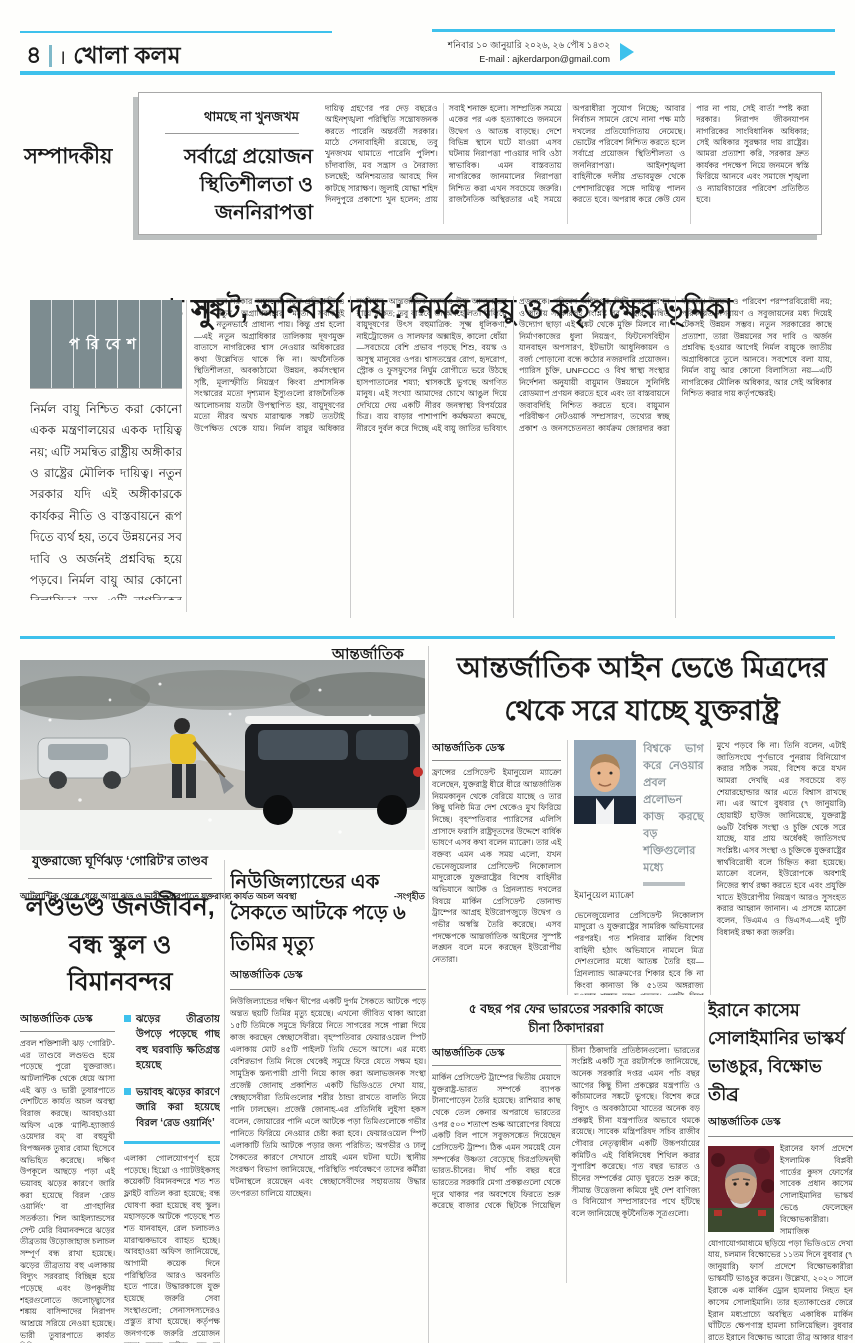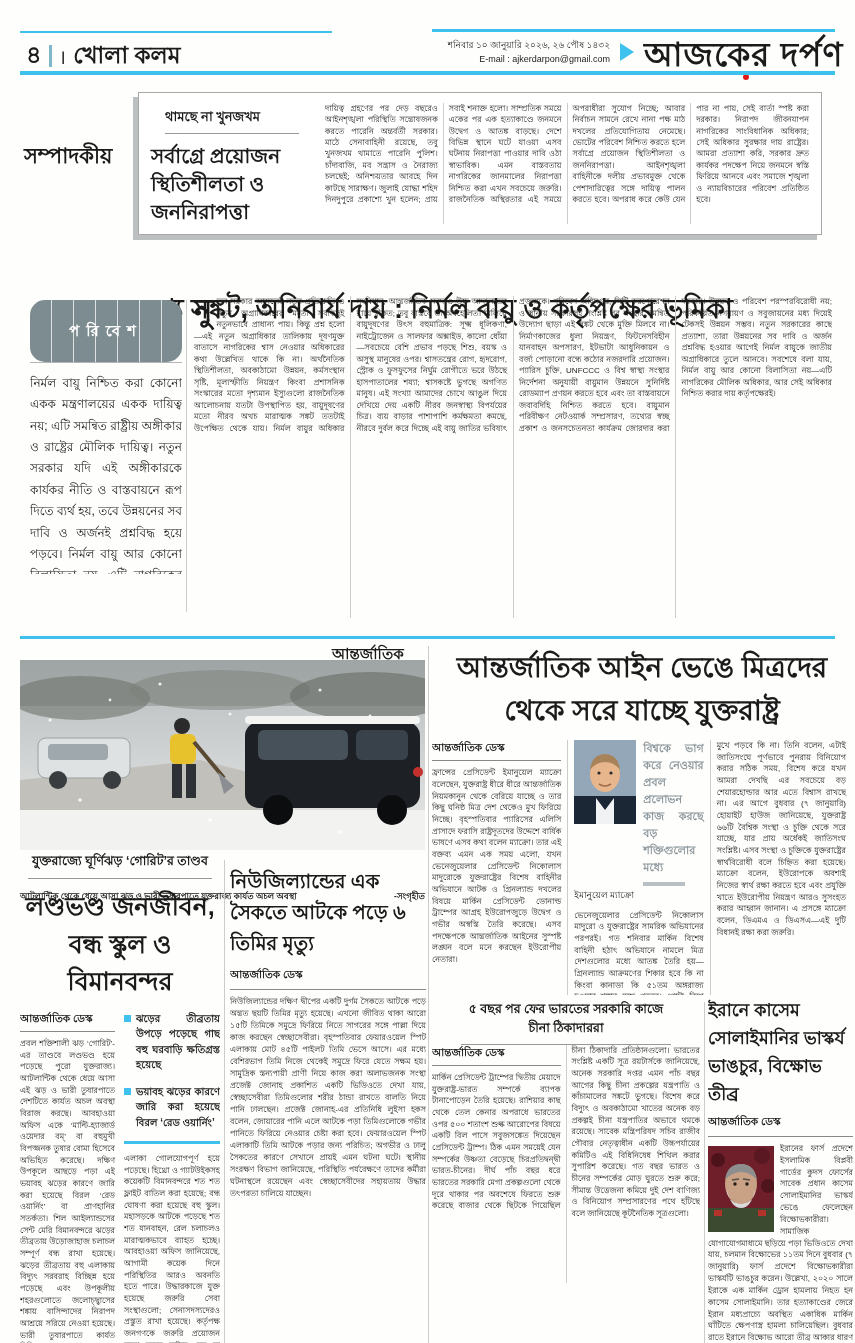--- a/index.html
+++ b/index.html
@@ -23,32 +23,32 @@
   .dateblock { left:428px; top:39px; width:182px; text-align:right; font-size:9px; line-height:1.55; color:#222; }
   .masthead-pointer { left:620px; top:43px; width:0; height:0;
     border-left:14px solid #3ec1ec; border-top:9px solid transparent; border-bottom:9px solid transparent; }
   .masthead { left:644px; top:29px; font-size:33px; font-weight:bold; letter-spacing:1px; }
   .masthead .red-dot { position:absolute; left:99px; bottom:5px; width:6px; height:6px; border-radius:50%; background:#e01818; }
 
   
   .edit-label { left:24px; top:140px; font-size:21px; font-weight:bold; }
   .edit-box { left:138px; top:92px; width:684px; height:143px; background:#ffffff;
     border:1px solid #a8a8a8; box-shadow:-5px 5px 0 #bcc0c0; display:flex; gap:12px; padding:10px 12px; }
-  .edit-title-col { width:162px; flex:none; text-align:left; }
+  .edit-title-col { width:162px; flex:none; text-align:right; }
   .edit-kicker { font-size:13px; font-weight:bold; padding-bottom:5px; border-bottom:1px solid #999; margin:4px 14px 8px; }
   .edit-headline { font-size:20px; font-weight:bold; line-height:1.4; }
   .edit-body { flex:1; column-count:4; column-gap:11px; column-rule:1px solid #ccc;
     font-size:8px; line-height:1.42; text-align:justify; overflow:hidden; }
 
   
   .env-headline { left:30px; top:244px; width:795px; text-align:center; font-size:27px; font-weight:bold;margin-top:44px; }
   .env-left { left:30px; top:300px; width:152px; }
-  .env-tag { height:62px; background:#7d8c90; color:#fff; display:flex; align-items:center; justify-content:center;
+  .env-tag { height:88px; background:#7d8c90; color:#fff; display:flex; align-items:center; justify-content:center;
     font-size:15px; font-weight:bold; letter-spacing:7px;
-    background-image:repeating-linear-gradient(90deg, rgba(255,255,255,0) 0 21px, rgba(255,255,255,.75) 21px 22px);border-radius:15px; }
+    background-image:repeating-linear-gradient(90deg, rgba(255,255,255,0) 0 21px, rgba(255,255,255,.75) 21px 22px); }
   .env-author { text-align:center; font-weight:bold; font-size:14.5px; line-height:1.5; margin:10px 0 8px; }
   .env-intro { border-top:1px solid #b5b5b5; padding-top:10px; font-size:12px; line-height:1.78; text-align:justify; height:212px; overflow:hidden; }
   .env-body { left:194px; top:296px; width:638px; height:322px; column-count:4; column-gap:12px; column-rule:1px solid #ccc;
     font-size:8px; line-height:1.44; text-align:justify; overflow:hidden; }
   .dropcap { float:left; font-size:31px; font-weight:bold; line-height:.85; padding:2px 4px 0 0; }
   .env-vsep { left:186px; top:300px; width:1px; height:312px; background:#ccc; }
 
   
   .intl-rule { left:20px; top:636px; width:815px; height:3px; background:#3ec1ec; }
   .intl-label { left:332px; top:642px; font-size:15px; font-weight:bold; }
@@ -120,24 +120,20 @@
     <span class="pageno-dari">।</span>
     <span class="section-name">খোলা কলম</span>
   </div>
 
   <div class="abs dateblock">
     <div>শনিবার ১০ জানুয়ারি ২০২৬, ২৬ পৌষ ১৪৩২</div>
     <div>E-mail : ajkerdarpon@gmail.com</div>
   </div>
 
   <div class="abs masthead-pointer"></div>
-  <div class="abs masthead">
-    <span>আজকের দর্পণ</span>
-    <span class="red-dot"></span>
-  </div>
 
   <div class="abs hdr-thick"></div>
 
   <div class="abs edit-label">সম্পাদকীয়</div>
 
   <div class="abs edit-box">
     <div class="edit-title-col">
       <div class="edit-kicker">থামছে না খুনজখম</div>
       <div class="edit-headline">সর্বাগ্রে প্রয়োজন স্থিতিশীলতা ও জননিরাপত্তা</div>
     </div>

